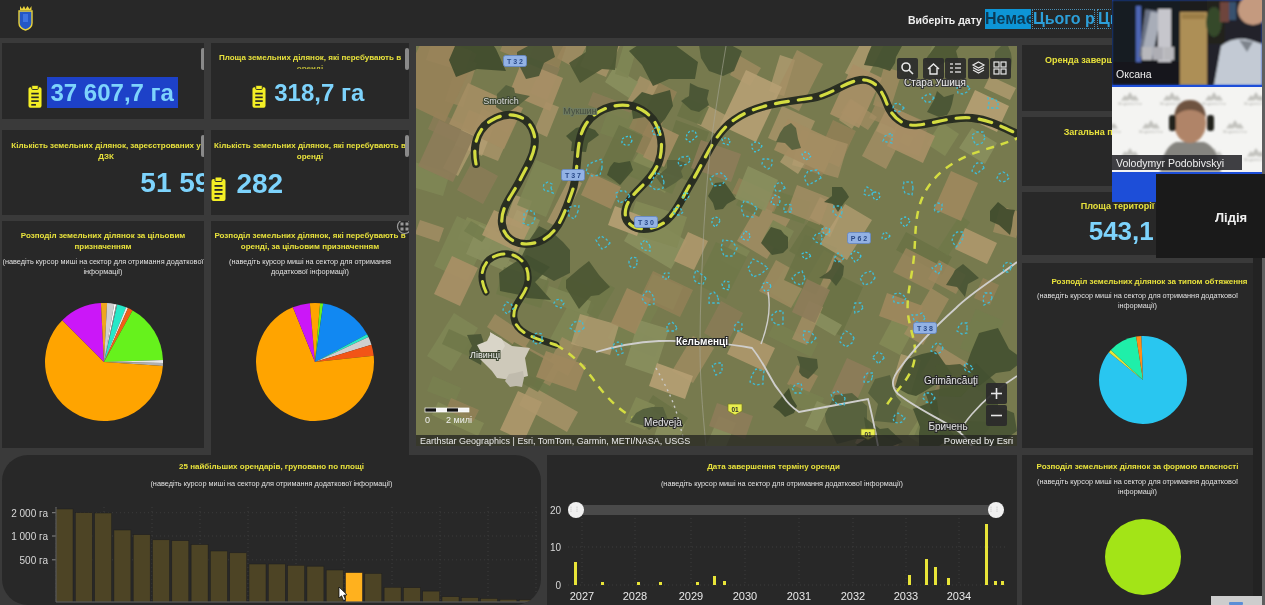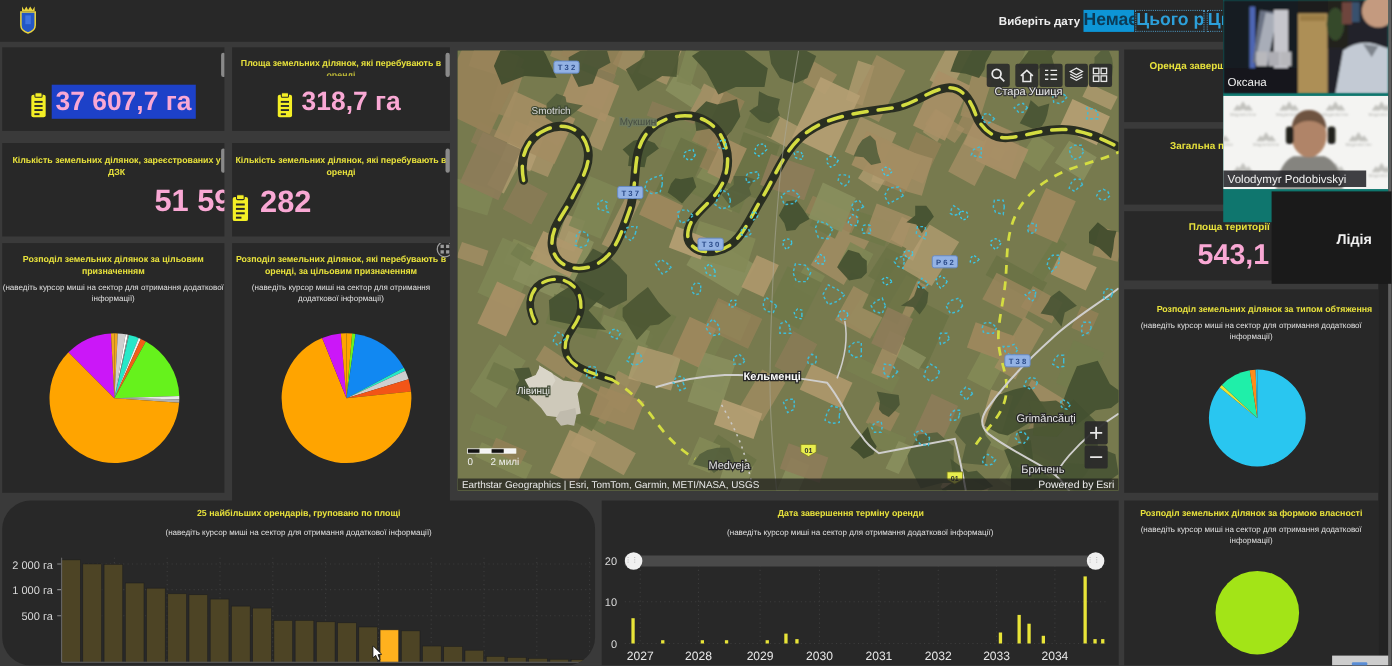--- a/index.html
+++ b/index.html
@@ -2,21 +2,21 @@
 <html><head>
 <meta charset="utf-8">
 <style>
 * { margin:0; padding:0; box-sizing:border-box; }
 html,body { width:1265px; height:605px; overflow:hidden; background:#3a3a3a; font-family:"Liberation Sans", sans-serif; }
 #root { position:relative; width:1265px; height:605px; }
 .panel { position:absolute; background:#282828; overflow:hidden; }
 .ptitle { color:#e8e23c; font-size:8px; font-weight:bold; text-align:center; line-height:11px; }
 .nw { white-space:nowrap; }
 .psub { color:#e0e0e0; font-size:7.3px; text-align:center; line-height:10px; }
-.bigval { color:#f9a8d4; font-weight:bold; }
+.bigval { color:#7dd3fc; font-weight:bold; }
 #header { position:absolute; left:0; top:0; width:1265px; height:38px; background:#282828; }
 #htitle { position:absolute; left:40px; top:9px; color:#f2f2f2; font-size:18px; white-space:nowrap; }
 .hbtn { position:absolute; top:9px; height:20px; font-size:16px; font-weight:bold; text-align:center; white-space:nowrap; overflow:hidden; }
 .scrollthumb { position:absolute; width:4px; background:#8a8a8a; border-radius:2px; }
 </style>
 </head>
 <body>
 <div id="root">
 
   <div id="header">
@@ -663,21 +663,21 @@
     <div class="psub" style="position:absolute;left:0;top:22px;width:231px;">
         <div class="nw">(наведіть курсор миші на сектор для отримання додаткової</div>
         <div class="nw">інформації)</div>
       </div>
     <div style="position:absolute;left:83px;top:64px;width:76px;height:76px;border-radius:50%;background:#a3e417;"></div>
   </div>
 
   <div style="position:absolute;left:1253px;top:38px;width:9px;height:567px;background:#232323;"></div>
   <div style="position:absolute;left:1262px;top:0;width:3px;height:605px;background:#5f5f5f;"></div>
 
-  <div id="videos" style="position:absolute;left:1112px;top:0;width:150px;height:202px;background:#0f766e;">
+  <div id="videos" style="position:absolute;left:1112px;top:0;width:150px;height:202px;background:#1d4ed8;">
 
     <svg width="150" height="85" viewBox="0 0 150 85" style="position:absolute;top:0;left:0">
       <defs>
           <filter id="vblur" x="-5%" y="-5%" width="110%" height="110%">
             <feGaussianBlur stdDeviation="0.9"></feGaussianBlur>
           </filter>
         </defs>
       <g filter="url(#vblur)">
       <rect width="150" height="85" fill="#20242a"></rect>
       <rect x="0" y="0" width="68" height="85" fill="#191d23"></rect>

